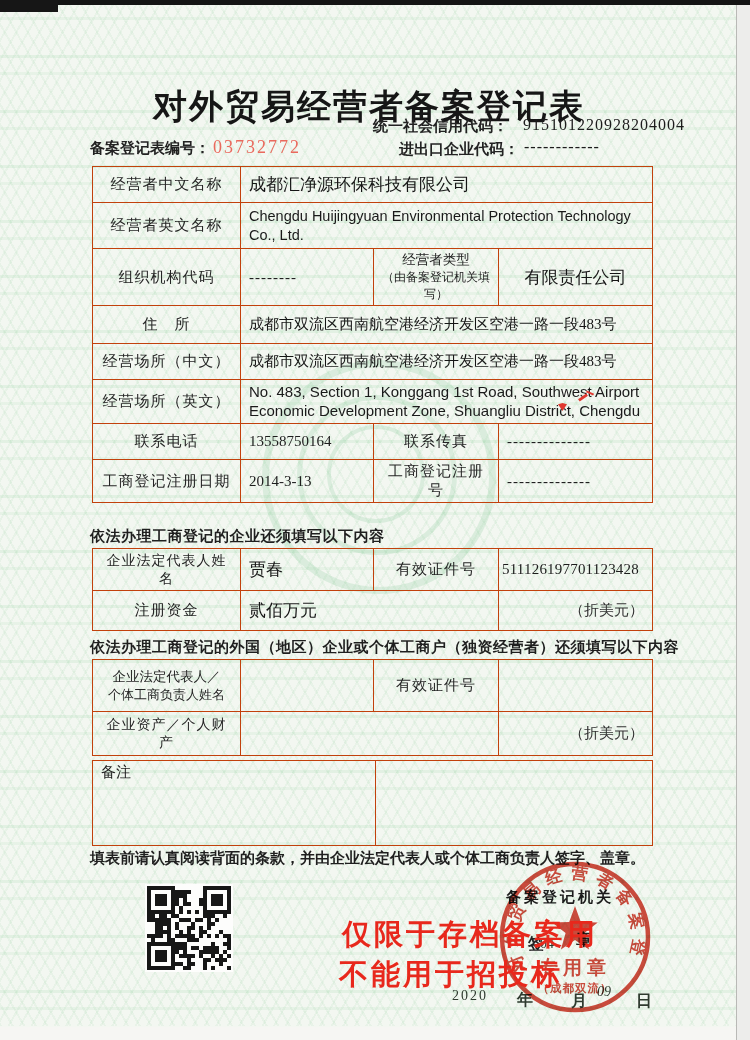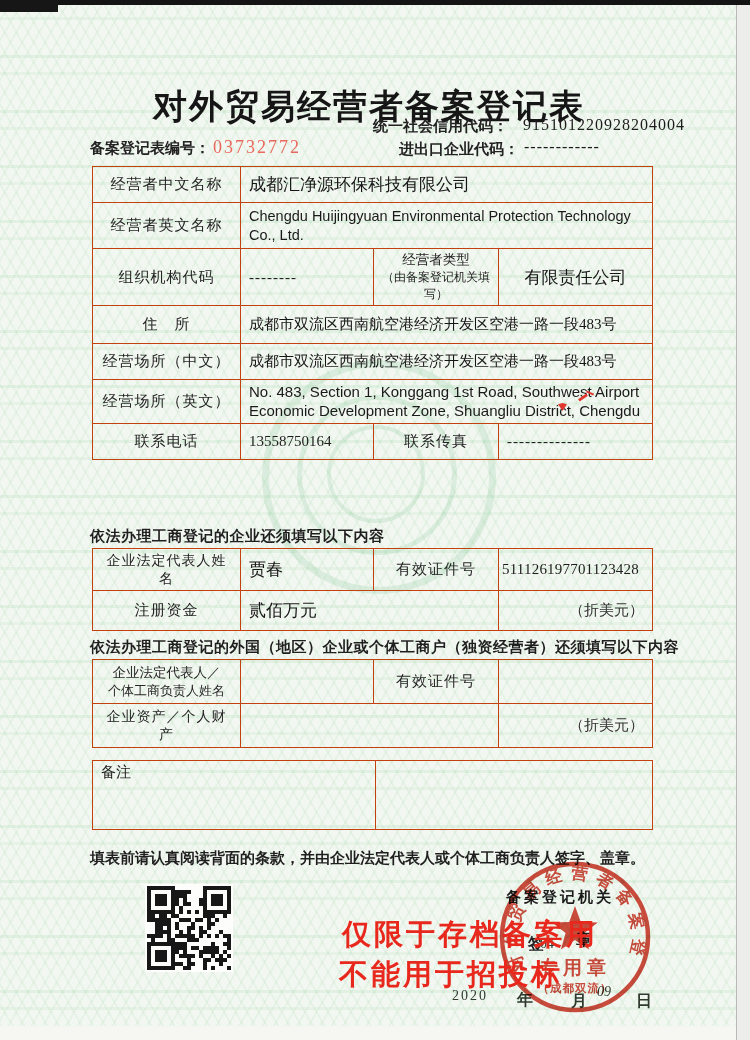--- a/index.html
+++ b/index.html
@@ -111,20 +111,26 @@
     <tr style="height:44px">
       <td class="lbl">经营场所（英文）</td>
       <td class="val-en" colspan="3">No. 483, Section 1, Konggang 1st Road, Southwest Airport Economic Development Zone, Shuangliu District, Chengdu</td>
     </tr>
     <tr style="height:36px">
       <td class="lbl">联系电话</td>
       <td class="val-num">13558750164</td>
       <td class="lbl">联系传真</td>
       <td class="val dashes">--------------</td>
     </tr>
+    <tr style="height:37px">
+      <td class="lbl">工商登记注册日期</td>
+      <td class="val-num">2014-3-13</td>
+      <td class="lbl">工商登记注册号</td>
+      <td class="val dashes">--------------</td>
+    </tr>
   </tbody>
     </table>
 
   <div class="sechead" style="left:90px;top:527px;">依法办理工商登记的企业还须填写以下内容</div>
 
   <table class="doc" style="left:92px;top:548px;width:560px;">
     <colgroup>
         <col style="width:148px">
         <col style="width:133px">
         <col style="width:125px">
@@ -148,21 +154,21 @@
   <div class="sechead" style="left:90px;top:638px;">依法办理工商登记的外国（地区）企业或个体工商户（独资经营者）还须填写以下内容</div>
 
   <table class="doc" style="left:92px;top:659px;width:560px;">
     <colgroup>
         <col style="width:148px">
         <col style="width:133px">
         <col style="width:125px">
         <col style="width:154px">
       </colgroup>
     <tbody>
-        <tr style="height:44px">
+        <tr style="height:52px">
       <td class="lbl">
         <span class="sub" style="font-size:13.5px;">企业法定代表人／</span>
         <span class="sub" style="font-size:13px;">个体工商负责人姓名</span>
       </td>
       <td class="val"></td>
       <td class="lbl">有效证件号</td>
       <td class="val"></td>
     </tr>
     <tr style="height:44px">
       <td class="lbl" style="font-size:14px;">企业资产／个人财产</td>
@@ -171,21 +177,21 @@
     </tr>
   </tbody>
     </table>
 
   <table class="doc" style="left:92px;top:760px;width:560px;">
     <colgroup>
         <col style="width:283px">
         <col style="width:277px">
       </colgroup>
     <tbody>
-        <tr style="height:69px">
+        <tr style="height:85px">
       <td style="vertical-align:top;">
         <span>备注</span>
       </td>
       <td></td>
     </tr>
   </tbody>
     </table>
 
   <div class="notice">填表前请认真阅读背面的条款，并由企业法定代表人或个体工商负责人签字、盖章。</div>
 

